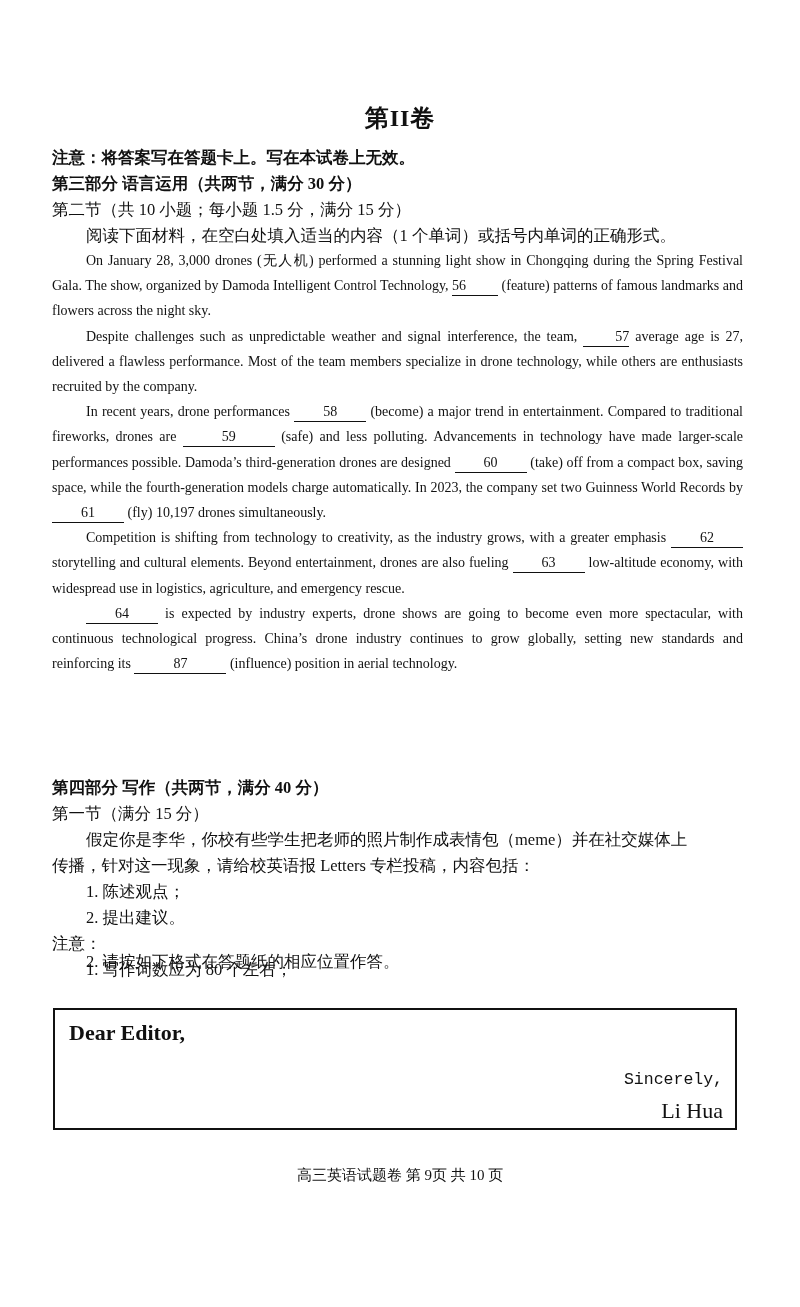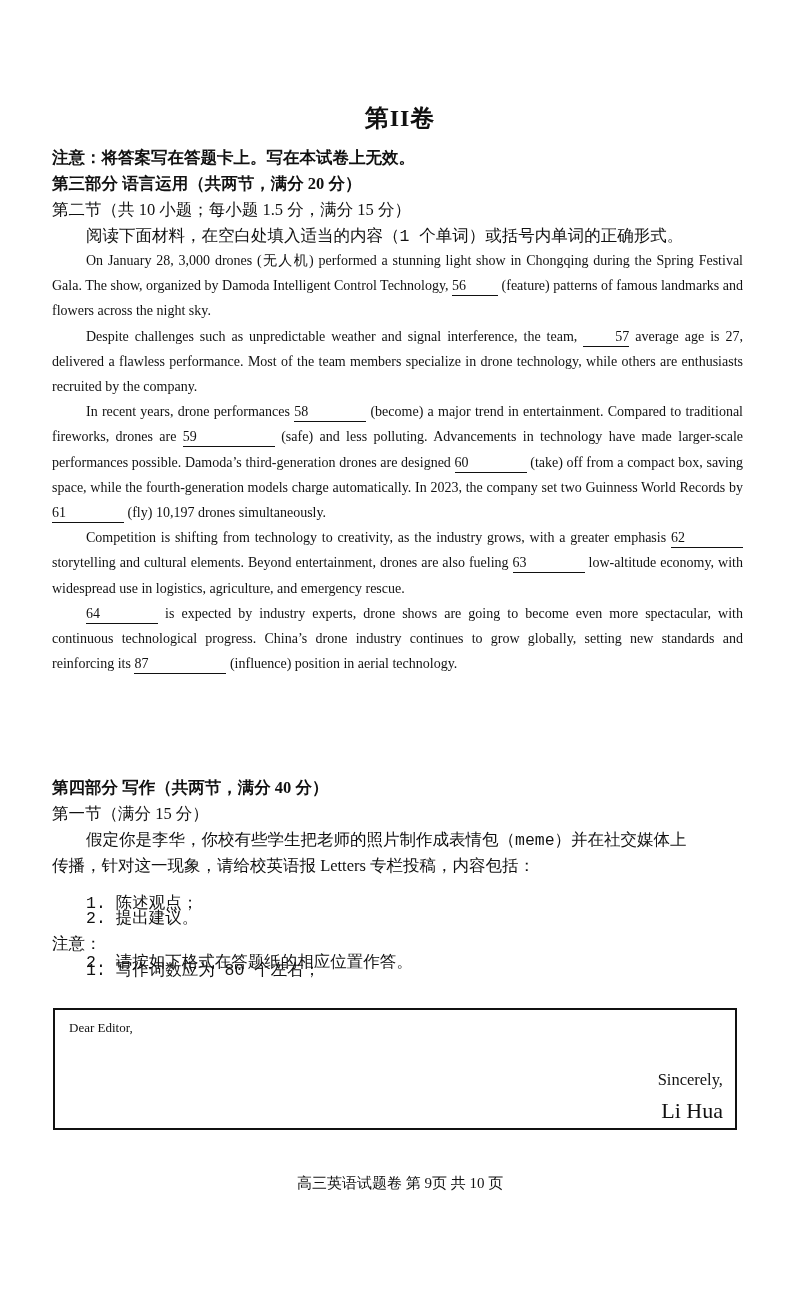--- a/index.html
+++ b/index.html
@@ -5,55 +5,55 @@
   html, body { margin:0; padding:0; background:#ffffff; }
   body { width:800px; height:1307px; position:relative; overflow:hidden; color:#111;
          font-family:"Liberation Serif","DejaVu Serif",serif; }
   .title { position:absolute; top:102px; left:0; width:800px; text-align:center;
            font-size:24px; font-weight:bold; letter-spacing:1px; }
   .line { position:absolute; left:52px; white-space:nowrap; font-size:16.5px; }
   .bold { font-weight:bold; }
   .para { position:absolute; left:52px; width:691px; font-size:14px; line-height:25.2px;
           text-align:justify; }
   .para p { margin:0; text-indent:34px; }
-  .blank { display:inline-block; border-bottom:1px solid #111; text-align:left; line-height:18px; text-indent:0; }
+  .blank { display:inline-block; border-bottom:1px solid #111; text-align:center; line-height:18px; text-indent:0; }
   .b-short { width:46px; text-align:left; }
   .b-med { width:72px; }
   .b-long { width:92px; }
-  .indent1 { left:86px;font-family:Liberation Mono, monospace; }
+  .indent1 { left:86px; }
   .box { position:absolute; left:53px; top:1008px; width:680px; height:118px;
          border:2px solid #111; border-top-width:2px; }
-  .box .greet { position:absolute; left:14px; top:10px; font-size:13px; }
-  .box .sinc { position:absolute; right:12px; top:60px; font-size:16.5px; }
+  .box .greet { position:absolute; left:14px; top:10px; font-size:22px;font-weight:bold; }
+  .box .sinc { position:absolute; right:12px; top:60px; font-size:16.5px;font-family:Liberation Mono, monospace; }
   .box .sign { position:absolute; right:12px; top:88px; font-size:22px; }
-  .footer { position:absolute; top:1166px; left:0; width:800px; text-align:center; font-size:15px;margin-top:8px; }
+  .footer { position:absolute; top:1166px; left:0; width:800px; text-align:center; font-size:15px; }
 </style>
 </head>
 <body>
 
 <div class="title">第II卷</div>
 
 <div class="line bold" style="top:147px;">注意：将答案写在答题卡上。写在本试卷上无效。</div>
-<div class="line bold" style="top:173px;">第三部分  语言运用（共两节，满分 20 分）</div>
+<div class="line bold" style="top:173px;">第三部分  语言运用（共两节，满分 30 分）</div>
 <div class="line" style="top:199px;">第二节（共 10 小题；每小题 1.5 分，满分 15 分）</div>
 <div class="line indent1" style="top:225px;">阅读下面材料，在空白处填入适当的内容（1 个单词）或括号内单词的正确形式。</div>
 
 <div class="para" style="top:248px;">
   <p><span>On January 28, 3,000 drones (无人机) performed a stunning light show in Chongqing during the Spring Festival Gala. The show, organized by Damoda Intelligent Control Technology, </span><span class="blank b-short">56</span><span> (feature) patterns of famous landmarks and flowers across the night sky.</span></p>
   <p><span>Despite challenges such as unpredictable weather and signal interference, the team, </span><span class="blank" style="width:46px;text-align:right;">57</span><span> average age is 27, delivered a flawless performance. Most of the team members specialize in drone technology, while others are enthusiasts recruited by the company.</span></p>
   <p><span>In recent years, drone performances </span><span class="blank b-med">58</span><span> (become) a major trend in entertainment. Compared to traditional fireworks, drones are </span><span class="blank b-long">59</span><span> (safe) and less polluting. Advancements in technology have made larger-scale performances possible. Damoda’s third-generation drones are designed </span><span class="blank b-med">60</span><span> (take) off from a compact box, saving space, while the fourth-generation models charge automatically. In 2023, the company set two Guinness World Records by </span><span class="blank b-med">61</span><span> (fly) 10,197 drones simultaneously.</span></p>
   <p><span>Competition is shifting from technology to creativity, as the industry grows, with a greater emphasis </span><span class="blank b-med">62</span><span> storytelling and cultural elements. Beyond entertainment, drones are also fueling </span><span class="blank b-med">63</span><span> low-altitude economy, with widespread use in logistics, agriculture, and emergency rescue.</span></p>
   <p><span class="blank b-med">64</span><span> is expected by industry experts, drone shows are going to become even more spectacular, with continuous technological progress. China’s drone industry continues to grow globally, setting new standards and reinforcing its </span><span class="blank b-long">87</span><span> (influence) position in aerial technology.</span></p>
 </div>
 
 <div class="line bold" style="top:777px;">第四部分  写作（共两节，满分 40 分）</div>
 <div class="line" style="top:803px;">第一节（满分 15 分）</div>
 <div class="line indent1" style="top:829px;">假定你是李华，你校有些学生把老师的照片制作成表情包（meme）并在社交媒体上</div>
 <div class="line" style="top:855px;">传播，针对这一现象，请给校英语报 Letters 专栏投稿，内容包括：</div>
-<div class="line indent1" style="top:881px;margin-top:11px;">1. 陈述观点；</div>
+<div class="line indent1" style="top:881px;">1. 陈述观点；</div>
 <div class="line indent1" style="top:907px;">2. 提出建议。</div>
 <div class="line" style="top:933px;text-align:right;">注意：</div>
 <div class="line indent1" style="top:959px;">1. 写作词数应为 80 个左右；</div>
 <div class="line indent1" style="top:931px;margin-top:20px;">2. 请按如下格式在答题纸的相应位置作答。</div>
 
 <div class="box">
   <div class="greet">Dear Editor,</div>
   <div class="sinc">Sincerely,</div>
   <div class="sign">Li Hua</div>
 </div>

